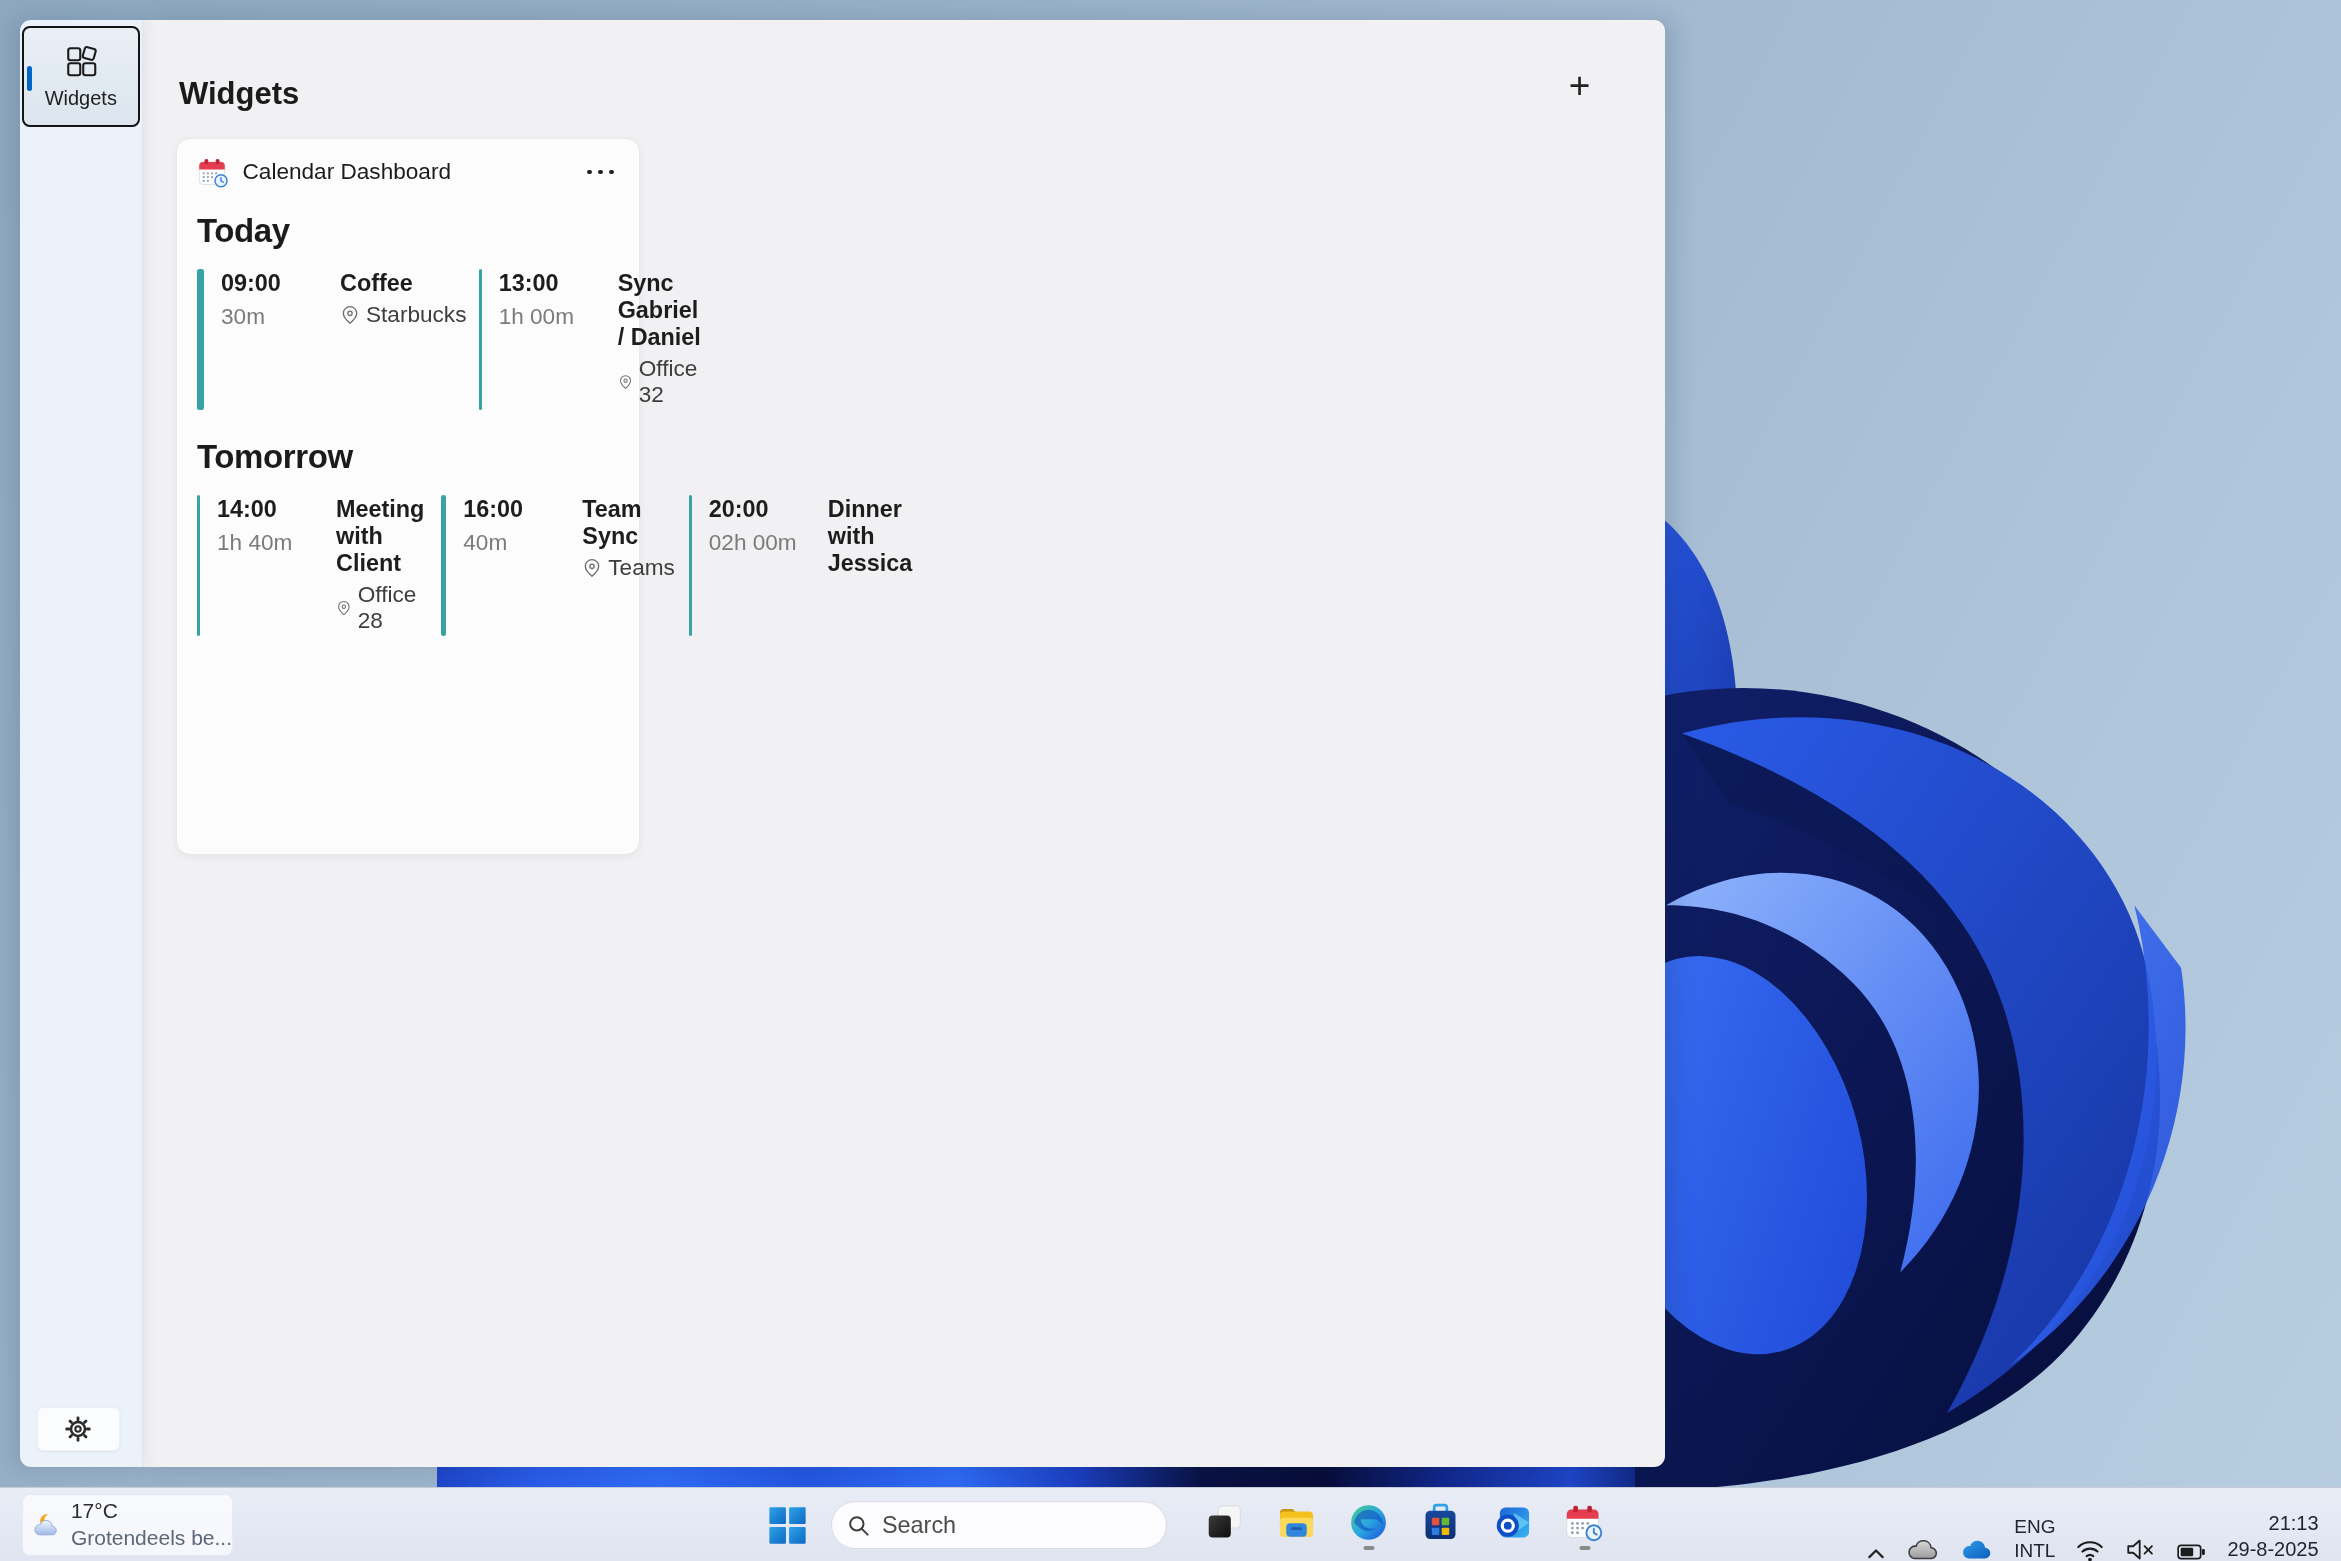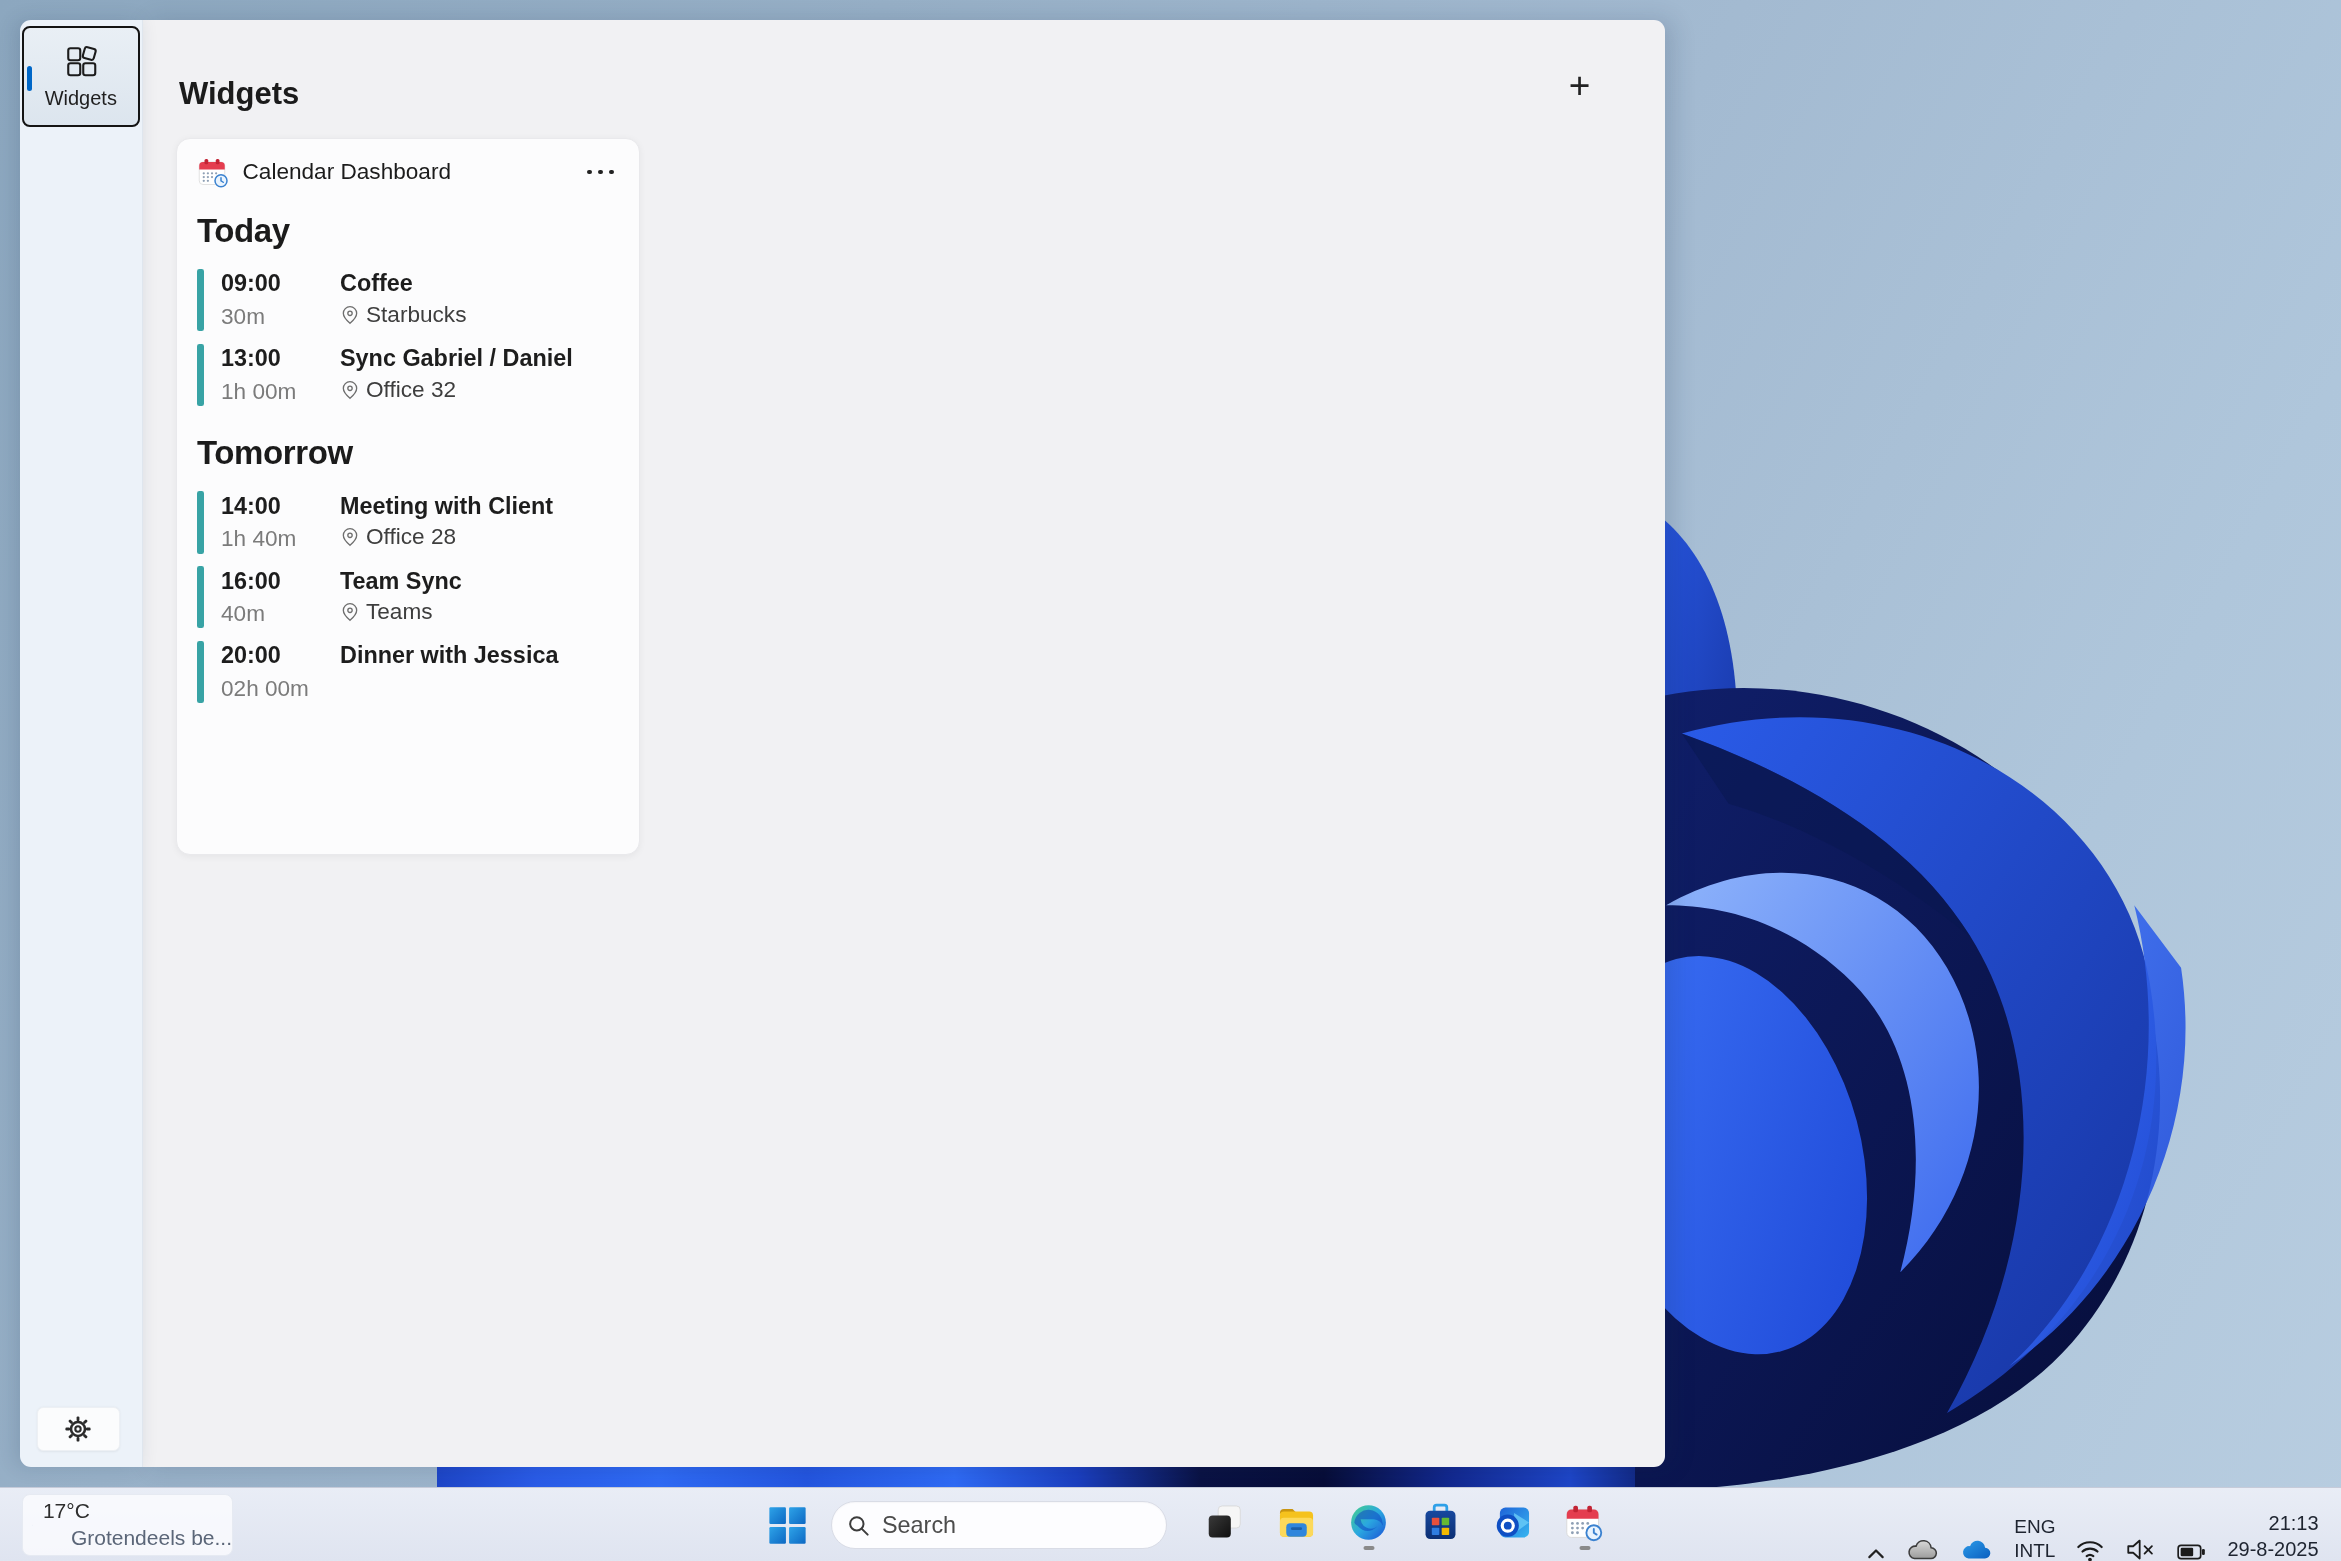--- a/index.html
+++ b/index.html
@@ -57,21 +57,21 @@
     background:#FCFCFD; border:0.8px solid #E9E9EC; border-radius:14px;
     box-shadow:0 1.6px 7.8px rgba(0,0,0,.05);
     padding:17px 22px 0 20px;
   }
   .card-head{ display:flex; align-items:center; }
   .card-head .ttl{ font-size:22.6px; color:#1C1C1C; margin-left:12.5px; }
   .more{ margin-left:auto; display:flex; gap:6.2px; padding:7.8px 3.1px; cursor:pointer; }
   .more i{ width:4.7px; height:4.7px; border-radius:50%; background:#222; }
   .sec-head{ font-size:33px; font-weight:700; color:#1B1B1B; margin-top:23.4px; letter-spacing:-0.4px; }
   .sec-head.second{ margin-top:28px; }
-  .events{ display:flex; flex-direction:column; gap:12.5px; margin-top:19px; }
+  .events{ display:flex; gap:12.5px; margin-top:19px; }
   .event{ display:flex; cursor:pointer; }
   .event .bar{ width:7px; border-radius:2.3px; background:#38A3A5; margin-right:17px; }
   .event .tcol{ width:119px; flex:none; padding:1.6px 0; }
   .event .etime{ font-size:23.4px; font-weight:700; color:#1D1D1D; }
   .event .edur{ font-size:22.6px; color:#7B7B7B; margin-top:6.2px; }
   .event .dcol{ padding:1.6px 0; }
   .event .etitle{ font-size:23.4px; font-weight:700; color:#1D1D1D; }
   .event .eloc{ display:flex; align-items:center; gap:6px; margin-top:4.7px; }
   .event .eloc span{ font-size:22.6px; color:#3E3E3E; }
 
@@ -80,21 +80,21 @@
     position:absolute; left:0; bottom:0; width:2342px; height:74px; z-index:20;
     background:linear-gradient(180deg,#E9EDF6,#DFE4F0);
     border-top:0.8px solid #C6CBD9;
   }
   .weather{
     position:absolute; left:22px; top:5.5px; width:211px; height:62px;
     background:rgba(252,253,255,.78); border:0.8px solid #E6EAF2; border-radius:7.8px;
     display:flex; align-items:center; padding-left:9.4px; gap:10px; cursor:pointer;
   }
   .weather .wt{ font-size:21px; color:#2E2E2E; }
-  .weather .wc{ font-size:21px; color:#5B6678; margin-top:3.1px; white-space:nowrap;margin-left:28px; }
+  .weather .wc{ font-size:21px; color:#5B6678; margin-top:3.1px; white-space:nowrap; }
   .center{ position:absolute; left:765px; top:0; height:74px; display:flex; align-items:center; }
   .start{ width:44px; height:44px; display:flex; align-items:center; justify-content:center; cursor:pointer; margin-right:22px; }
   .searchbox{
     width:336px; height:48px; border-radius:24px; background:#FDFDFF; border:0.8px solid #D9DCE6;
     display:flex; align-items:center; padding-left:14px; gap:11px; cursor:pointer; margin-right:37px;
     box-shadow:inset 0 0.8px 1.6px rgba(0,0,0,.04);
   }
   .searchbox span{ font-size:23.4px; color:#4C4C4C; }
   .ticons{ display:flex; gap:31px; }
   .ticon{ position:relative; width:41px; height:56px; display:flex; align-items:flex-start; justify-content:center; padding-top:4.7px; cursor:pointer; }

